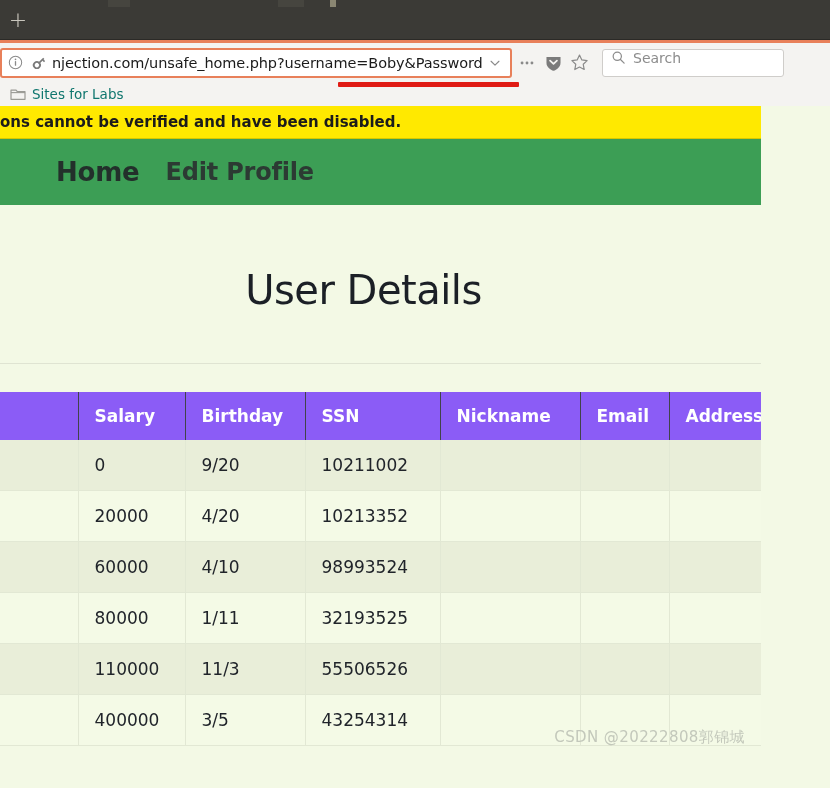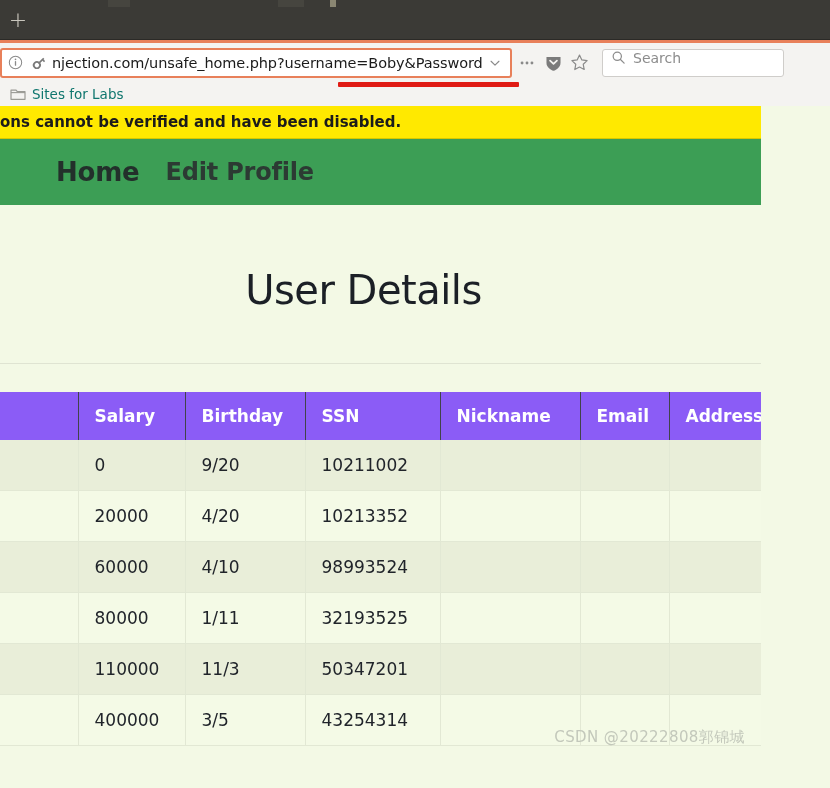--- a/index.html
+++ b/index.html
@@ -361,21 +361,21 @@
           <td>32193525</td>
           <td></td>
           <td></td>
           <td></td>
           <td></td>
         </tr>
         <tr>
           <td>50000</td>
           <td>110000</td>
           <td>11/3</td>
-          <td>50347201</td>
+          <td>55506526</td>
           <td></td>
           <td></td>
           <td></td>
           <td></td>
         </tr>
         <tr>
           <td>99999</td>
           <td>400000</td>
           <td>3/5</td>
           <td>43254314</td>

